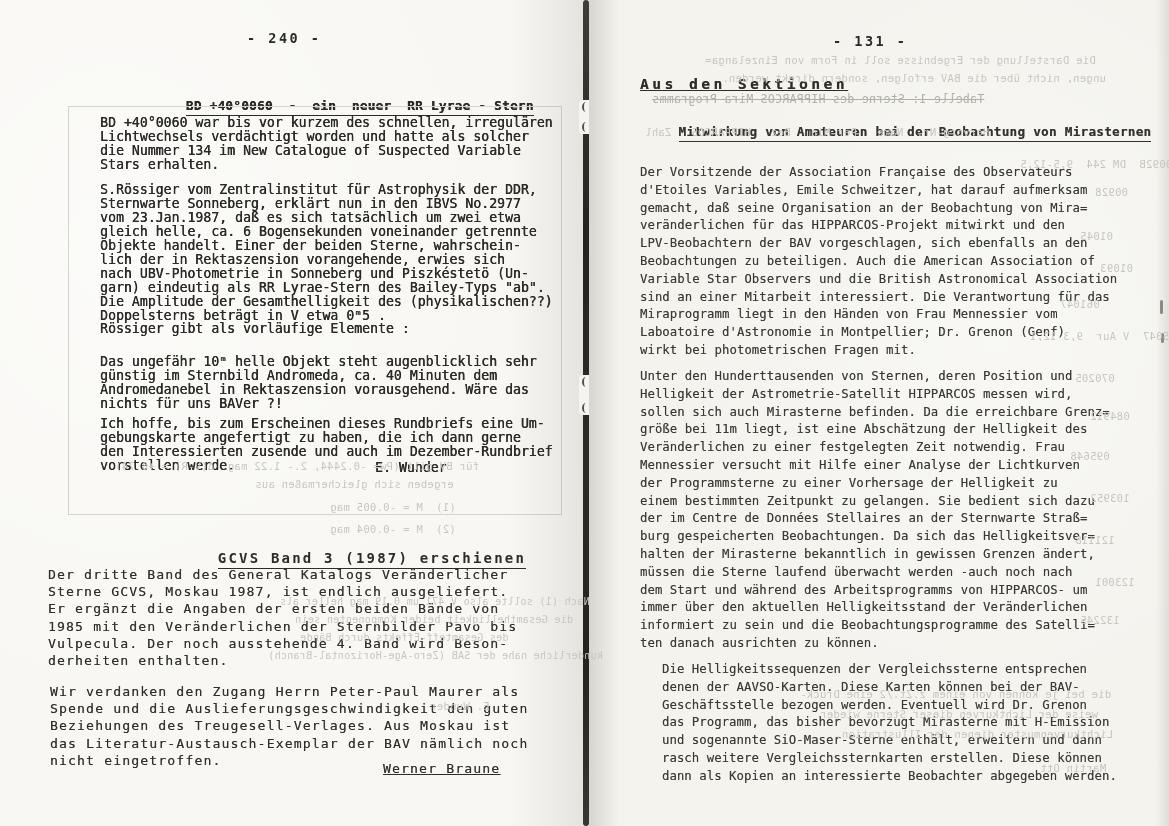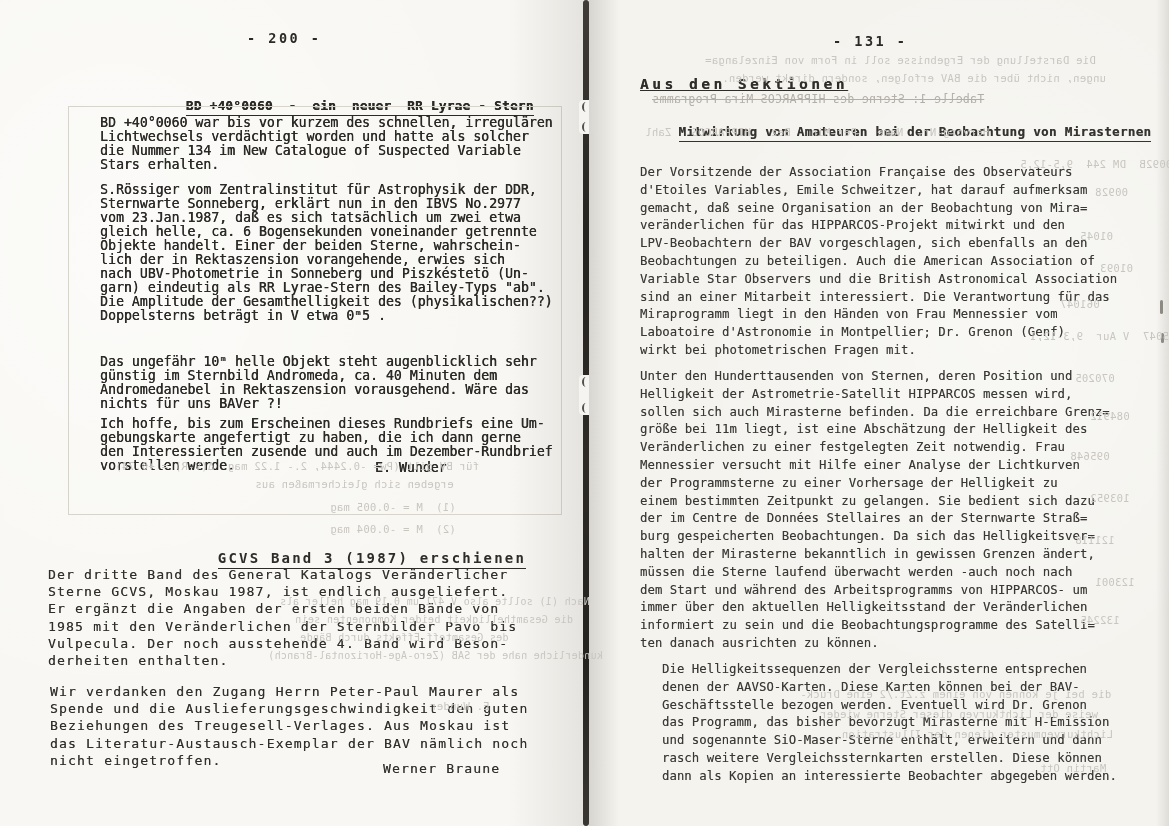--- a/index.html
+++ b/index.html
@@ -48,21 +48,21 @@
   .mirror{transform:scaleX(-1);}
   .strike{text-decoration:line-through;color:#b2afa8;}
 </style>
 </head>
 <body>
 
 <div class="scan">
 
   <div class="page page-left">
 
-    <div class="t pgnum" style="left:247px;top:30px;">- 200 -</div>
+    <div class="t pgnum" style="left:247px;top:30px;">- 240 -</div>
 
     <div class="t" style="left:128px;top:76px;">
       <span class="title1 ul">BD +40°0060  -  ein  neuer  RR Lyrae - Stern</span>
     </div>
 
     <div class="border-box" style="left:68px;top:106px;width:492px;height:407px;"></div>
 
     <div class="t a1" style="left:100px;top:116px;">BD +40°0060 war bis vor kurzem des schnellen, irregulären
 Lichtwechsels verdächtigt worden und hatte als solcher
 die Nummer 134 im New Catalogue of Suspected Variable
@@ -72,20 +72,21 @@
 Sternwarte Sonneberg, erklärt nun in den IBVS No.2977
 vom 23.Jan.1987, daß es sich tatsächlich um zwei etwa
 gleich helle, ca. 6 Bogensekunden voneinander getrennte
 Objekte handelt. Einer der beiden Sterne, wahrschein-
 lich der in Rektaszension vorangehende, erwies sich
 nach UBV-Photometrie in Sonneberg und Piszkéstetö (Un-
 garn) eindeutig als RR Lyrae-Stern des Bailey-Typs "ab".
 Die Amplitude der Gesamthelligkeit des (physikalischen??)
 Doppelsterns beträgt in V etwa 0ᵐ5 .</div>
 
+    <div class="t a1" style="left:100px;top:322px;">Rössiger gibt als vorläufige Elemente :</div>
 
 
     <div class="t a1" style="left:100px;top:355px;">Das ungefähr 10ᵐ helle Objekt steht augenblicklich sehr
 günstig im Sternbild Andromeda, ca. 40 Minuten dem
 Andromedanebel in Rektaszension vorausgehend. Wäre das
 nichts für uns BAVer ?!</div>
 
     <div class="t a1" style="left:100px;top:417px;">Ich hoffe, bis zum Erscheinen dieses Rundbriefs eine Um-
 gebungskarte angefertigt zu haben, die ich dann gerne
 den Interessierten zusende und auch im Dezember-Rundbrief
@@ -103,21 +104,21 @@
 1985 mit den Veränderlichen der Sternbilder Pavo bis
 Vulpecula. Der noch ausstehende 4. Band wird Beson-
 derheiten enthalten.</div>
 
     <div class="t g" style="left:50px;top:683px;">Wir verdanken den Zugang Herrn Peter-Paul Maurer als
 Spende und die Auslieferungsgeschwindigkeit den guten
 Beziehungen des Treugesell-Verlages. Aus Moskau ist
 das Literatur-Austausch-Exemplar der BAV nämlich noch
 nicht eingetroffen.</div>
 
-    <div class="t g" style="left:383px;top:760px;">Werner Braune</div>
+    <div class="t g" style="left:383px;top:760px;text-decoration:underline;">Werner Braune</div>
   </div>
 
   <div class="page page-right"></div>
 
   <div class="t pgnum" style="left:833px;top:33px;">- 131 -</div>
 
   <div class="t sect" style="left:640px;top:76px;">Aus den Sektionen</div>
 
   <div class="t" style="left:640px;top:102px;">
     <span class="rtitle ul">Mitwirkung von Amateuren bei der Beobachtung von Mirasternen</span>

